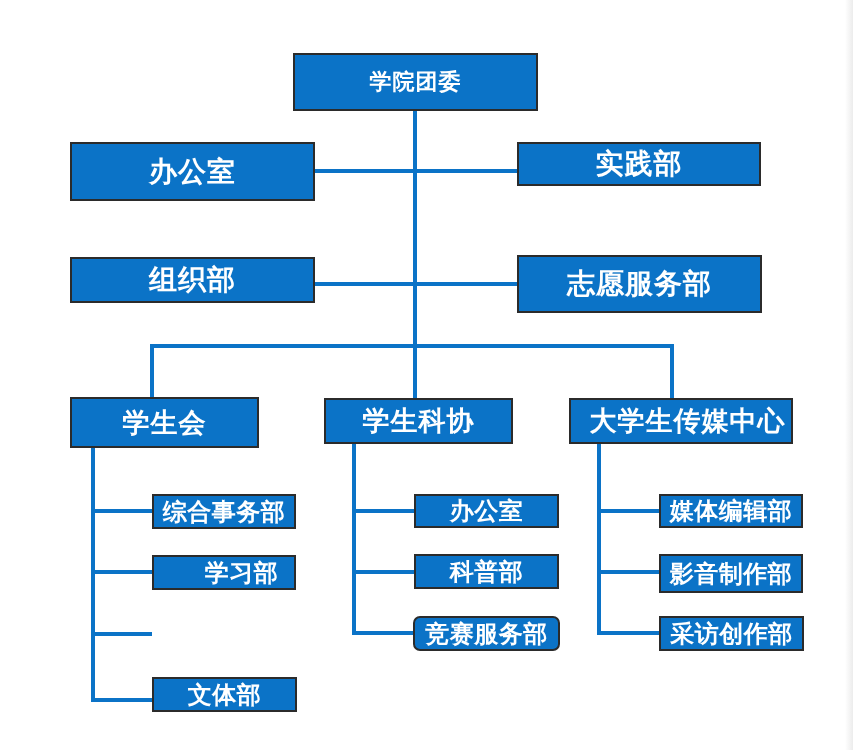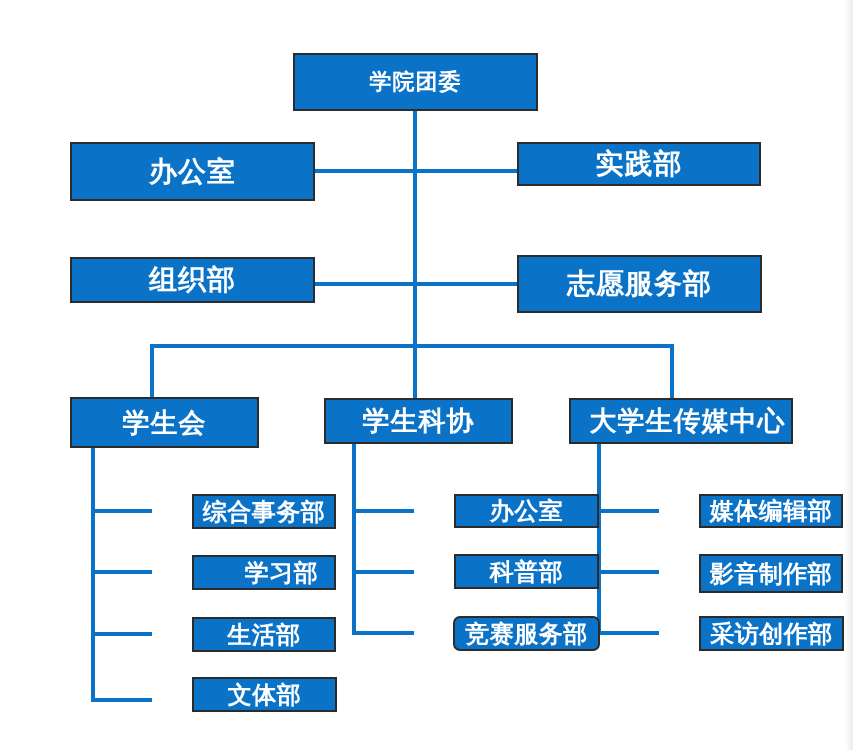--- a/index.html
+++ b/index.html
@@ -24,21 +24,21 @@
     display: flex;
     align-items: center;
     justify-content: center;
     box-sizing: border-box;
     white-space: nowrap;
     letter-spacing: 1px;
   }
   .lvl1 { font-size: 22px; }
   .lvl2 { font-size: 28px; }
   .lvl3 { font-size: 27px; }
-  .lvl4 { font-size: 24px; letter-spacing: 0.5px; margin-left: 40px; }
+  .lvl4 { font-size: 24px; letter-spacing: 0.5px; }
   .line {
     position: absolute;
     background: #0B73C7;
   }
   .page-edge {
     position: absolute;
     top: 0;
     left: 845px;
     width: 8px;
     height: 750px;
@@ -80,21 +80,20 @@
 
   <div class="node lvl2" style="left:517px; top:142px; width:244px; height:44px;">实践部</div>
   <div class="node lvl2" style="left:517px; top:255px; width:245px; height:58px;">志愿服务部</div>
 
   <div class="node lvl3" style="left:70px; top:397px; width:189px; height:51px;">学生会</div>
   <div class="node lvl3" style="left:324px; top:398px; width:189px; height:46px;">学生科协</div>
   <div class="node lvl3" style="left:569px; top:398px; width:224px; height:46px;padding-left:13px;">大学生传媒中心</div>
 
   <div class="node lvl4" style="left:152px; top:494px; width:144px; height:35px;">综合事务部</div>
   <div class="node lvl4" style="left:152px; top:555px; width:144px; height:35px;padding-left:35px;">学习部</div>
-  <div class="node lvl4" style="left:152px; top:617px; width:144px; height:35px;">生活部</div>
   <div class="node lvl4" style="left:152px; top:677px; width:145px; height:35px;">文体部</div>
 
   <div class="node lvl4" style="left:414px; top:494px; width:145px; height:34px;">办公室</div>
   <div class="node lvl4" style="left:414px; top:554px; width:145px; height:35px;">科普部</div>
   <div class="node lvl4" style="left:413px; top:616px; width:147px; height:35px;border-radius:7px;">竞赛服务部</div>
 
   <div class="node lvl4" style="left:659px; top:494px; width:144px; height:34px;">媒体编辑部</div>
   <div class="node lvl4" style="left:659px; top:554px; width:144px; height:39px;">影音制作部</div>
   <div class="node lvl4" style="left:659px; top:616px; width:145px; height:35px;">采访创作部</div>
 

